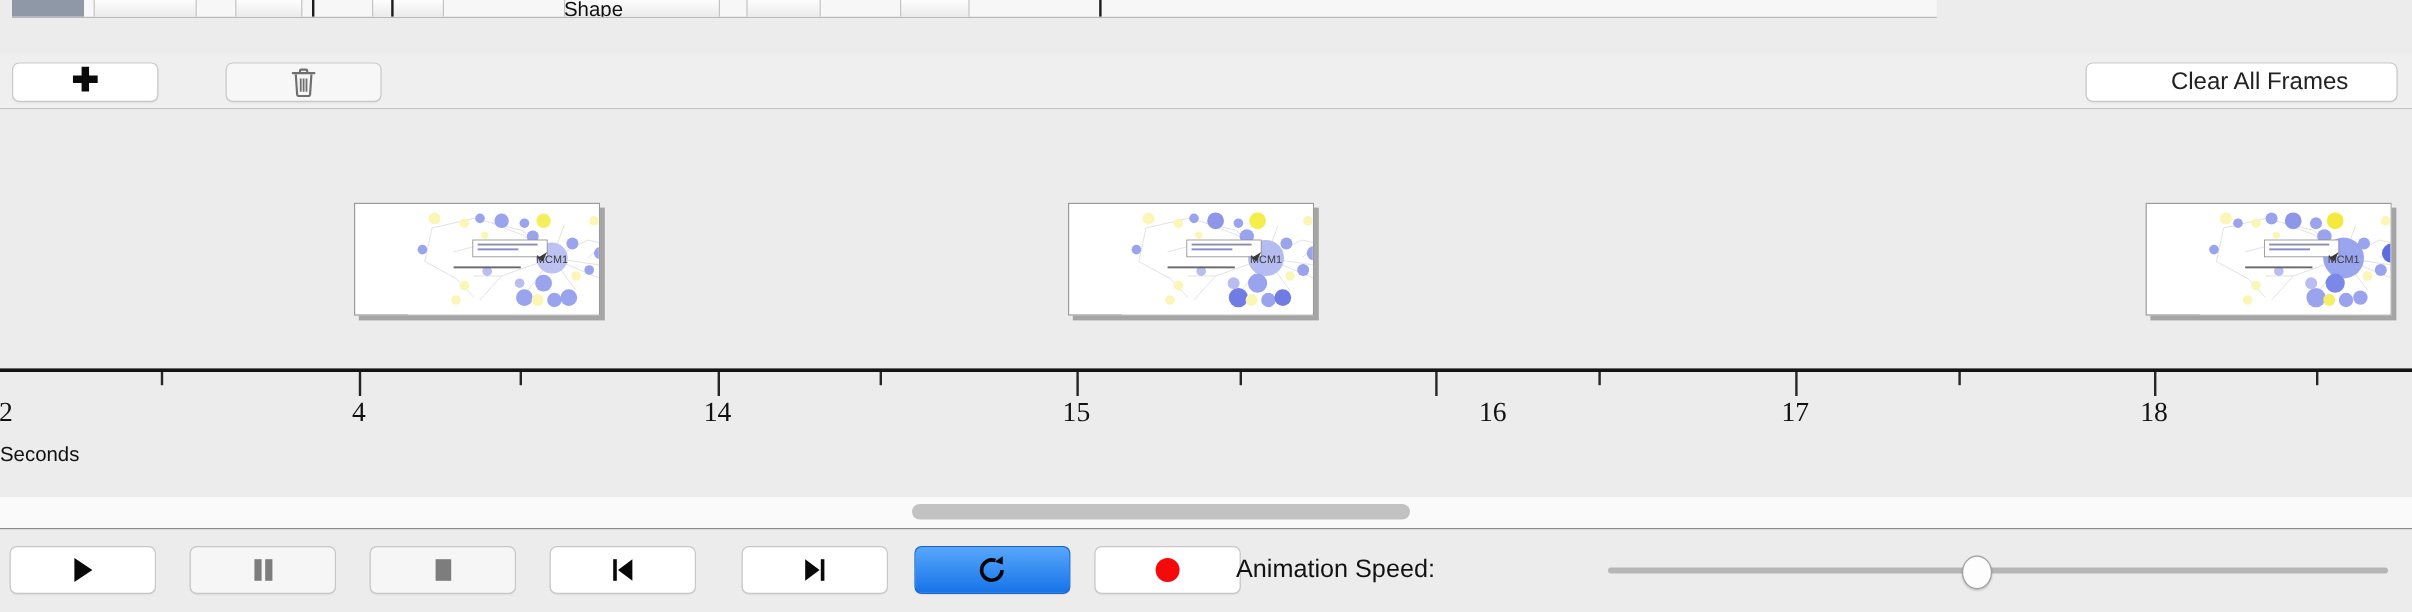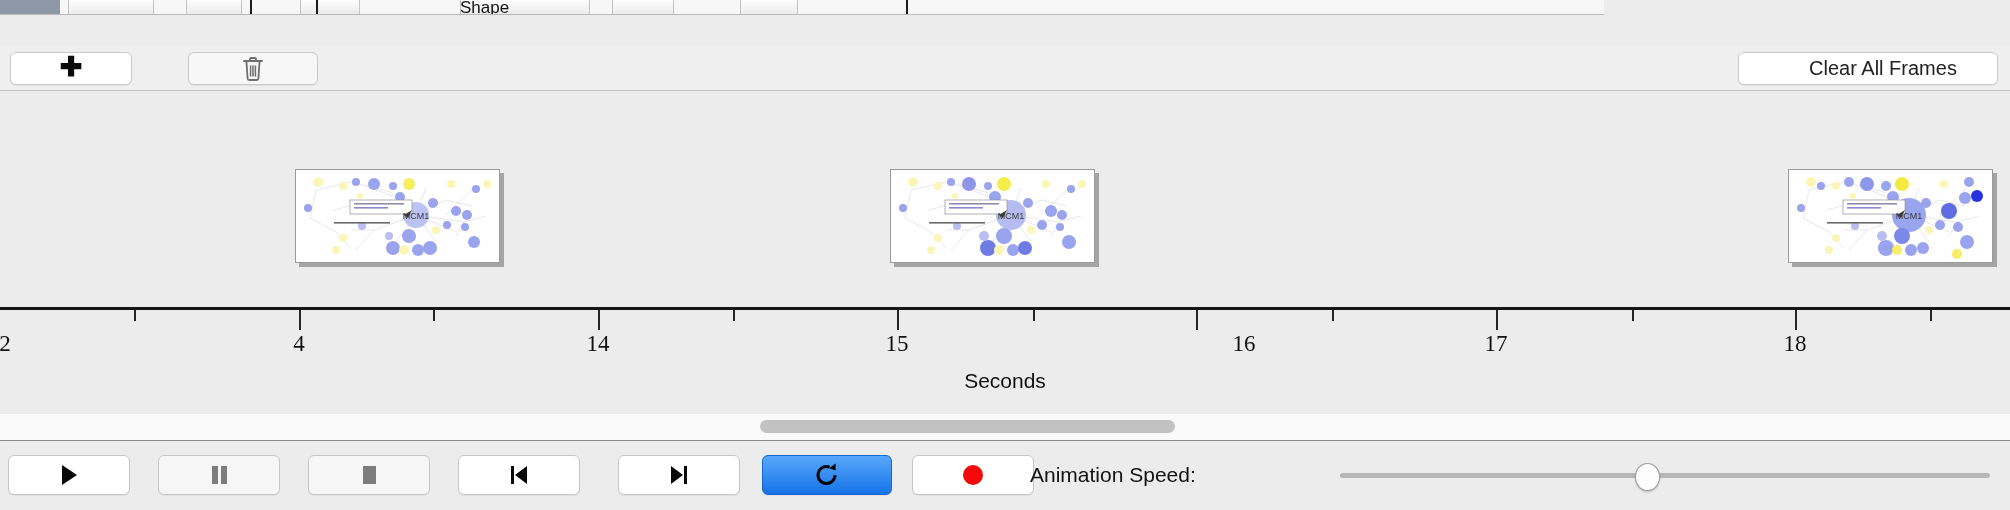--- a/index.html
+++ b/index.html
@@ -16,21 +16,21 @@
     position: relative;
     width: 2010px;
     height: 510px;
     overflow: hidden;
     background: #ececec;
   }
 
   
   .bg-strip {
     position: absolute;
-    left: 0; top: 0;
+    left: 10px; top: 0;
     width: 1604px; height: 14px;
     background: #f7f7f7;
     border-bottom: 1px solid #b9b9b9;
     overflow: hidden;
   }
   .bg-strip .bgtab {
     position: absolute;
     top: 0;
     height: 14px;
     background: linear-gradient(to bottom, #fdfdfd, #ebebeb);
@@ -148,20 +148,21 @@
     overflow: hidden;
   }
 
   .frame {
     position: absolute;
     box-sizing: border-box;
     background: #ffffff;
     border: 1px solid #9a9a9a;
     box-shadow: 4px 4px 0 rgba(0,0,0,0.30);
     overflow: hidden;
+    padding-left: 44px;
   }
   .frame svg { display: block; }
 
   
   .axis-line {
     position: absolute;
     left: 0;
     top: 216px;
     width: 2010px;
     height: 3px;
@@ -181,22 +182,21 @@
     font-size: 23px;
     color: #111;
     font-family: "Liberation Serif", serif;
     transform: translateX(-50%);
     white-space: nowrap;
   }
   .axis-title {
     position: absolute;
     top: 278px;
     width: 2010px;
-    text-align: center;
-    font-size: 21px;
+    font-size: 17px;
     color: #111;
   }
 
   
   .hscroll {
     position: absolute;
     left: 0; top: 414px;
     width: 2010px; height: 27px;
     background: #fafafa;
     border-bottom: 1px solid #8b8b8b;

